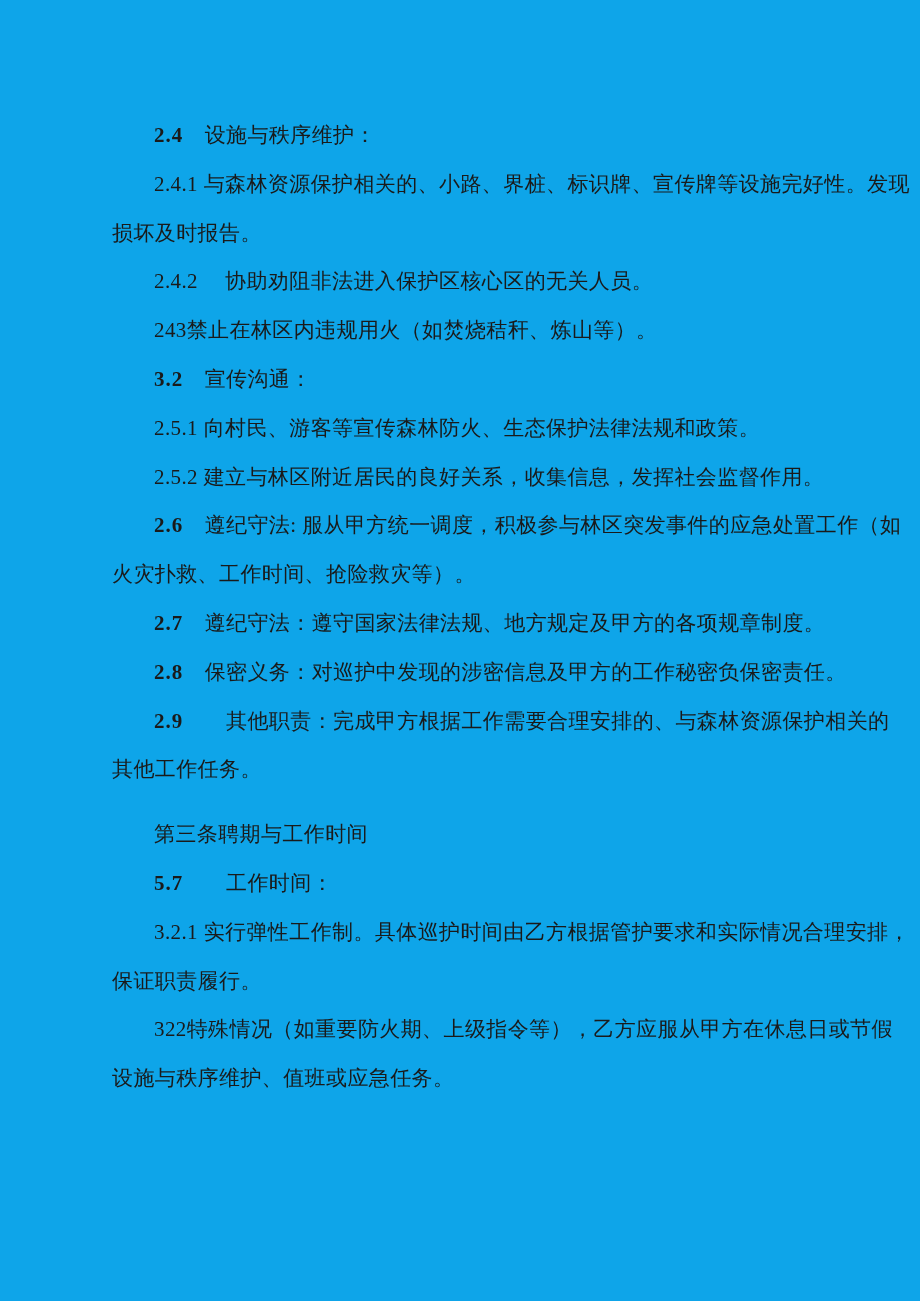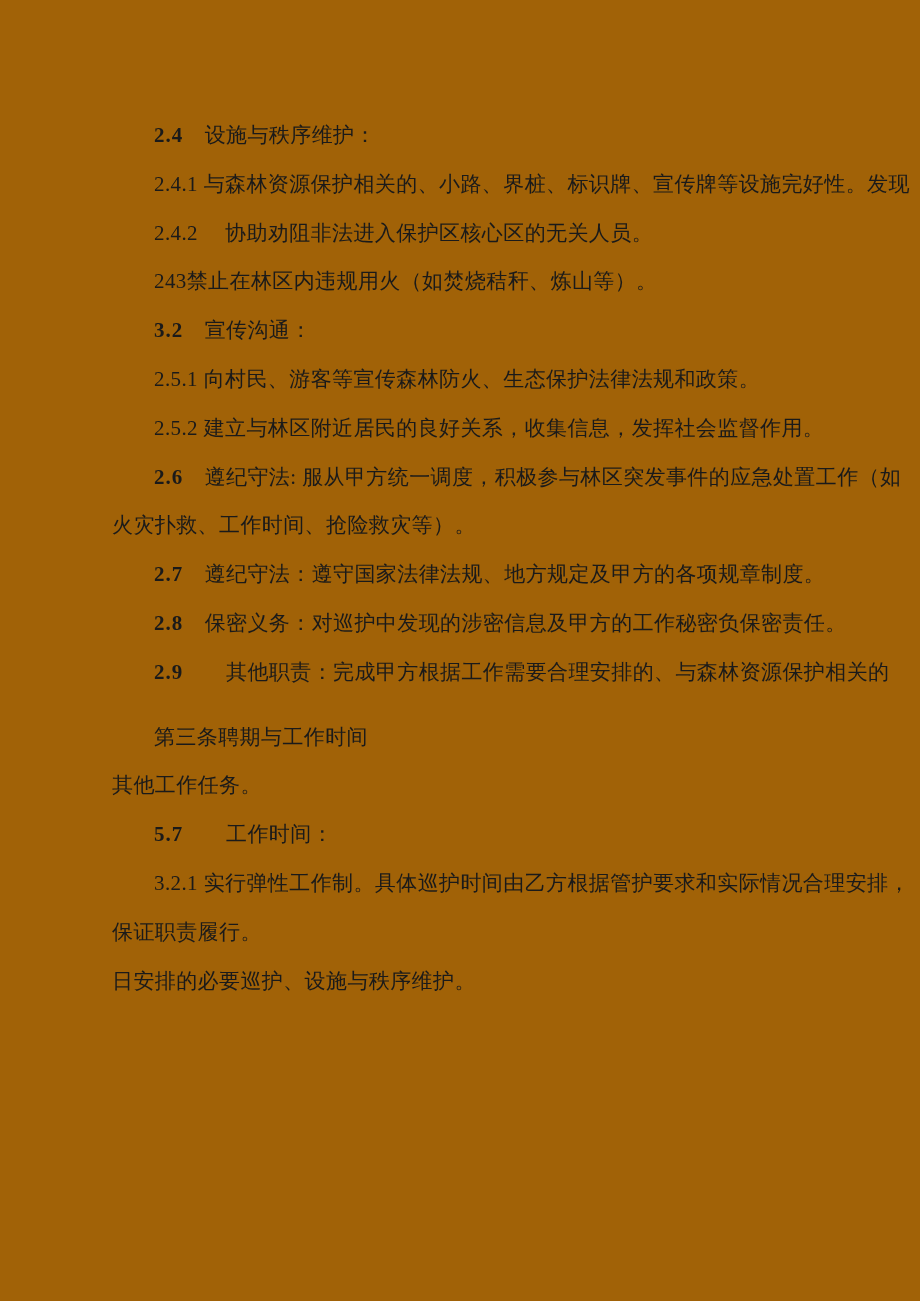--- a/index.html
+++ b/index.html
@@ -6,21 +6,21 @@
   body {
     width: 920px;
     height: 1301px;
     background: #ffffff;
     overflow: hidden;
   }
   .page {
     position: relative;
     width: 920px;
     height: 1301px;
-    background: #a16207;
+    background: #0ea5e9;
     font-family: "Liberation Serif", "DejaVu Serif", serif;
     color: #1a1a1a;
   }
   .doc {
     position: absolute;
     left: 112px;
     top: 111px;
     width: 775px;
   }
   .line {
@@ -38,30 +38,32 @@
     letter-spacing: 1px;
   }
 </style>
 </head>
 <body>
 
 <div class="page">
   <div class="doc">
       <div class="line indent"><span class="num">2.4</span><span>　设施与秩序维护：</span></div>
       <div class="line indent"><span>2.4.1 与森林资源保护相关的、小路、界桩、标识牌、宣传牌等设施完好性。发现</span></div>
+      <div class="line"><span>损坏及时报告。</span></div>
       <div class="line indent"><span>2.4.2　 协助劝阻非法进入保护区核心区的无关人员。</span></div>
       <div class="line indent"><span>243禁止在林区内违规用火（如焚烧秸秆、炼山等）。</span></div>
       <div class="line indent"><span class="num">3.2</span><span>　宣传沟通：</span></div>
       <div class="line indent"><span>2.5.1 向村民、游客等宣传森林防火、生态保护法律法规和政策。</span></div>
       <div class="line indent"><span>2.5.2 建立与林区附近居民的良好关系，收集信息，发挥社会监督作用。</span></div>
       <div class="line indent"><span class="num">2.6</span><span>　遵纪守法: 服从甲方统一调度，积极参与林区突发事件的应急处置工作（如</span></div>
       <div class="line"><span>火灾扑救、工作时间、抢险救灾等）。</span></div>
       <div class="line indent"><span class="num">2.7</span><span>　遵纪守法：遵守国家法律法规、地方规定及甲方的各项规章制度。</span></div>
       <div class="line indent"><span class="num">2.8</span><span>　保密义务：对巡护中发现的涉密信息及甲方的工作秘密负保密责任。</span></div>
       <div class="line indent"><span class="num">2.9</span><span>　　其他职责：完成甲方根据工作需要合理安排的、与森林资源保护相关的</span></div>
+      <div class="line"><span>其他工作任务。</span></div>
       <div class="line indent gap"><span>第三条聘期与工作时间</span></div>
-      <div class="line"><span>其他工作任务。</span></div>
       <div class="line indent"><span class="num">5.7</span><span>　　工作时间：</span></div>
       <div class="line indent"><span>3.2.1 实行弹性工作制。具体巡护时间由乙方根据管护要求和实际情况合理安排，</span></div>
       <div class="line"><span>保证职责履行。</span></div>
-      <div class="line"><span>日安排的必要巡护、设施与秩序维护。</span></div>
+      <div class="line indent"><span>322特殊情况（如重要防火期、上级指令等），乙方应服从甲方在休息日或节假</span></div>
+      <div class="line"><span>设施与秩序维护、值班或应急任务。</span></div>
     </div>
 </div>
 
 </body></html>

